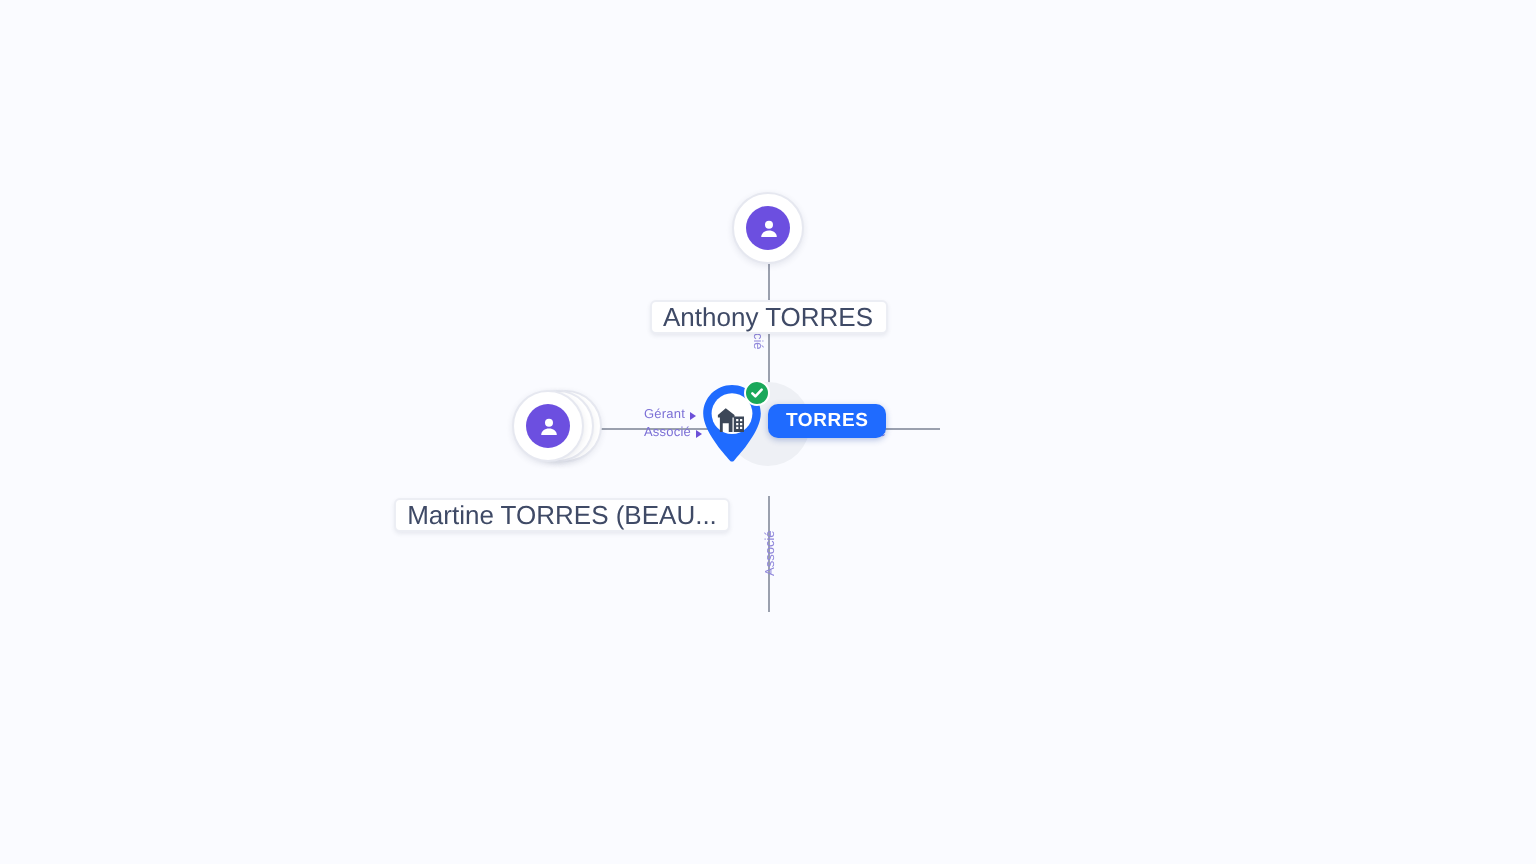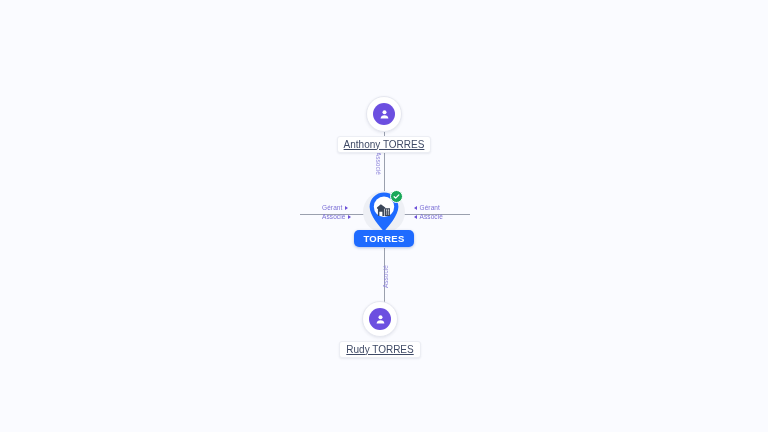--- a/index.html
+++ b/index.html
@@ -99,38 +99,36 @@
     width: 22px; height: 22px;
     border-radius: 50%;
     background: #6c4fe0;
     display: flex;
     align-items: center;
     justify-content: center;
   }
   .avatar-inner svg { display: block; }
 
   .node-label {
-    margin-top: 4px;
+    margin-top: 18px;
     background: #ffffff;
     border: 1px solid #eceef4;
     border-radius: 3px;
     padding: 2.5px 6px;
-    font-size: 10px;
+    font-size: 13px;
     color: #3f4a66;
     white-space: nowrap;
     box-shadow: 0 1px 2px rgba(40,50,90,.09);
     line-height: 10px;
-    text-decoration: underline;
   }
 
   
   .company {
     position: absolute;
     display: flex;
-    flex-direction: column;
     align-items: center;
   }
   .company-halo {
     position: absolute;
     left: 50%;
     top: 1px;
     transform: translateX(-50%);
     width: 42px; height: 42px;
     border-radius: 50%;
     background: #eef0f5;
@@ -225,34 +223,36 @@
       <div class="avatar-inner">
         <svg width="13" height="13" viewBox="0 0 24 24" fill="#ffffff">
           <circle cx="12" cy="8" r="3.7"></circle>
           <path d="M4.8 19.4c0-3.7 3.3-6 7.2-6s7.2 2.3 7.2 6z"></path>
         </svg>
       </div>
     </div>
     <div class="node-label">Anthony TORRES</div>
   </div>
 
-
-
-  <div class="node" style="left:336px; top:301px; width:88px;">
-    <div class="avatar-wrap">
+  <div class="node" style="left:221px; top:195px; width:120px;">
+    <div class="avatar-wrap" style="width:46px; margin-left:-4px;">
+      <div class="stack-card s2"></div>
+      <div class="stack-card s1"></div>
       <div class="avatar-disc"></div>
       <div class="avatar-inner">
         <svg width="13" height="13" viewBox="0 0 24 24" fill="#ffffff">
           <circle cx="12" cy="8" r="3.7"></circle>
           <path d="M4.8 19.4c0-3.7 3.3-6 7.2-6s7.2 2.3 7.2 6z"></path>
         </svg>
       </div>
     </div>
-    <div class="node-label">Rudy TORRES</div>
-  </div>
+    <div class="node-label">Martine TORRES (BEAU...</div>
+  </div>
+
+
 
   <div class="company" style="left:348px; top:190px; width:72px;">
     <div class="company-halo"></div>
     <div class="pin">
       <svg width="36" height="44" viewBox="0 0 36 44">
         <path d="M18 2.5C10.0 2.5 3.6 8.9 3.6 16.8c0 8.6 10.2 20.1 13.3 23.4a1.5 1.5 0 0 0 2.2 0c3.1-3.3 13.3-14.8 13.3-23.4C32.4 8.9 26.0 2.5 18 2.5z" fill="#1f6bff"></path>
         <circle cx="18" cy="16.8" r="10.2" fill="#ffffff"></circle>
       </svg>
       <div class="pin-icon">
         <svg width="15" height="14" viewBox="0 0 24 22" fill="#3c4758">

